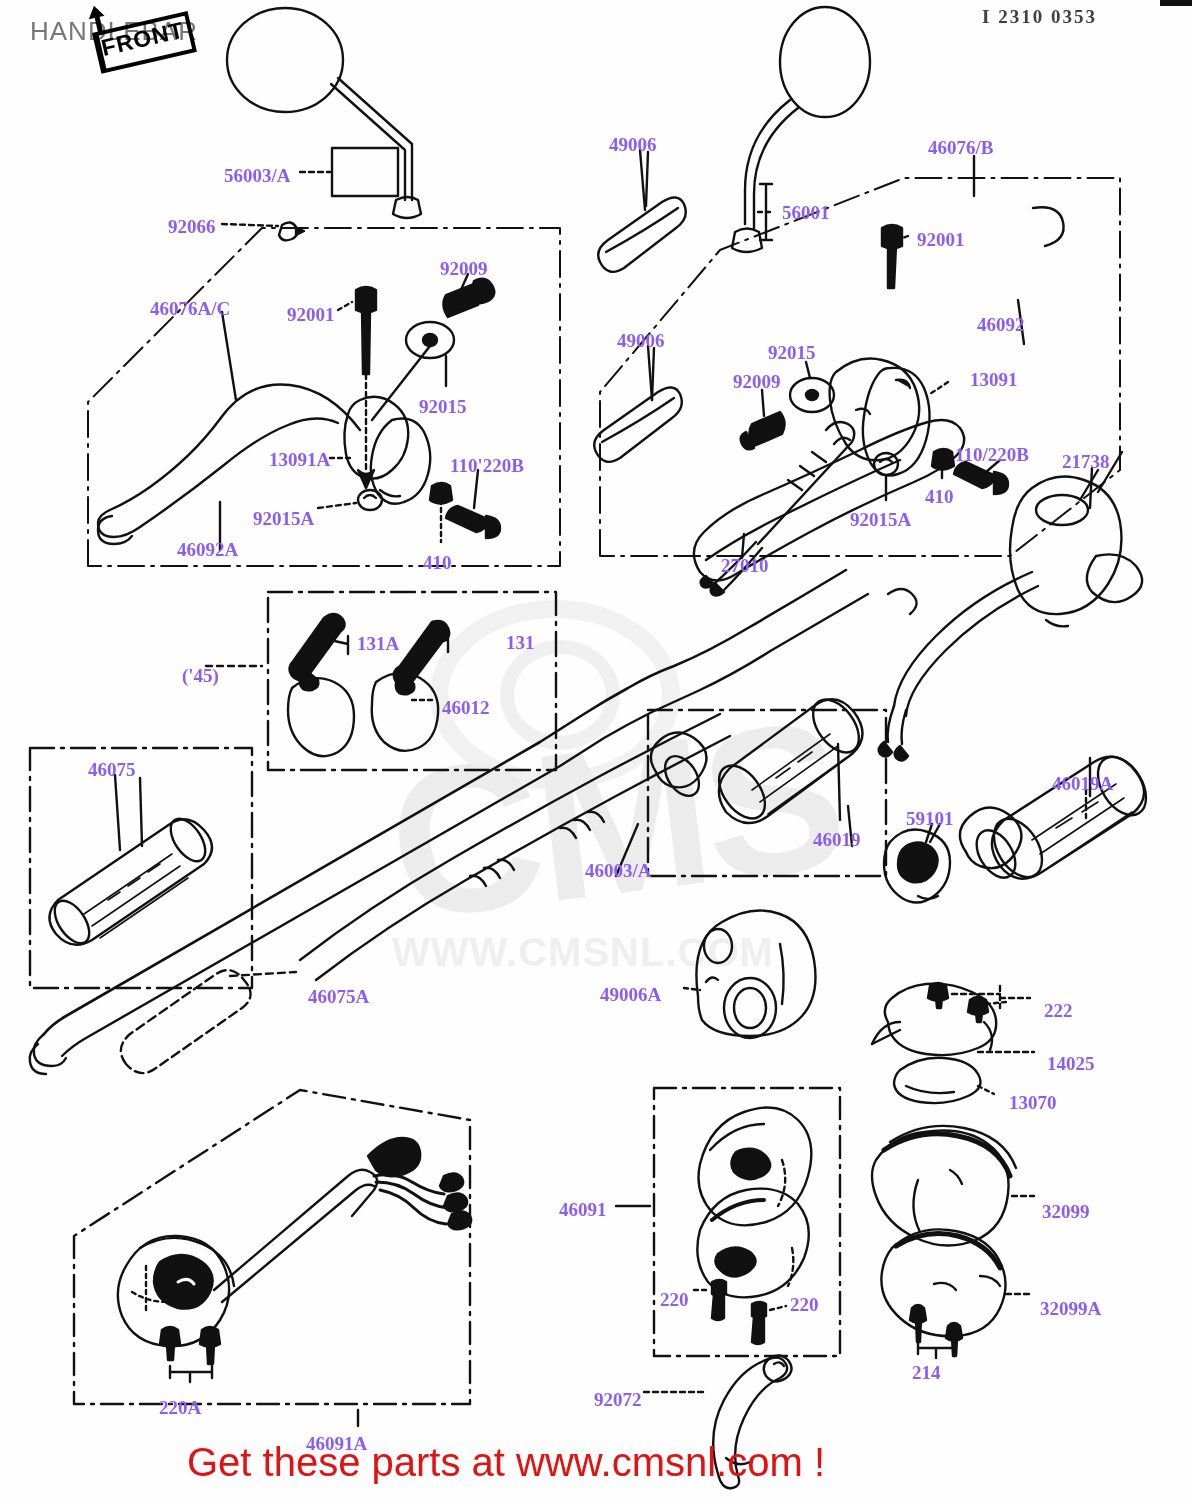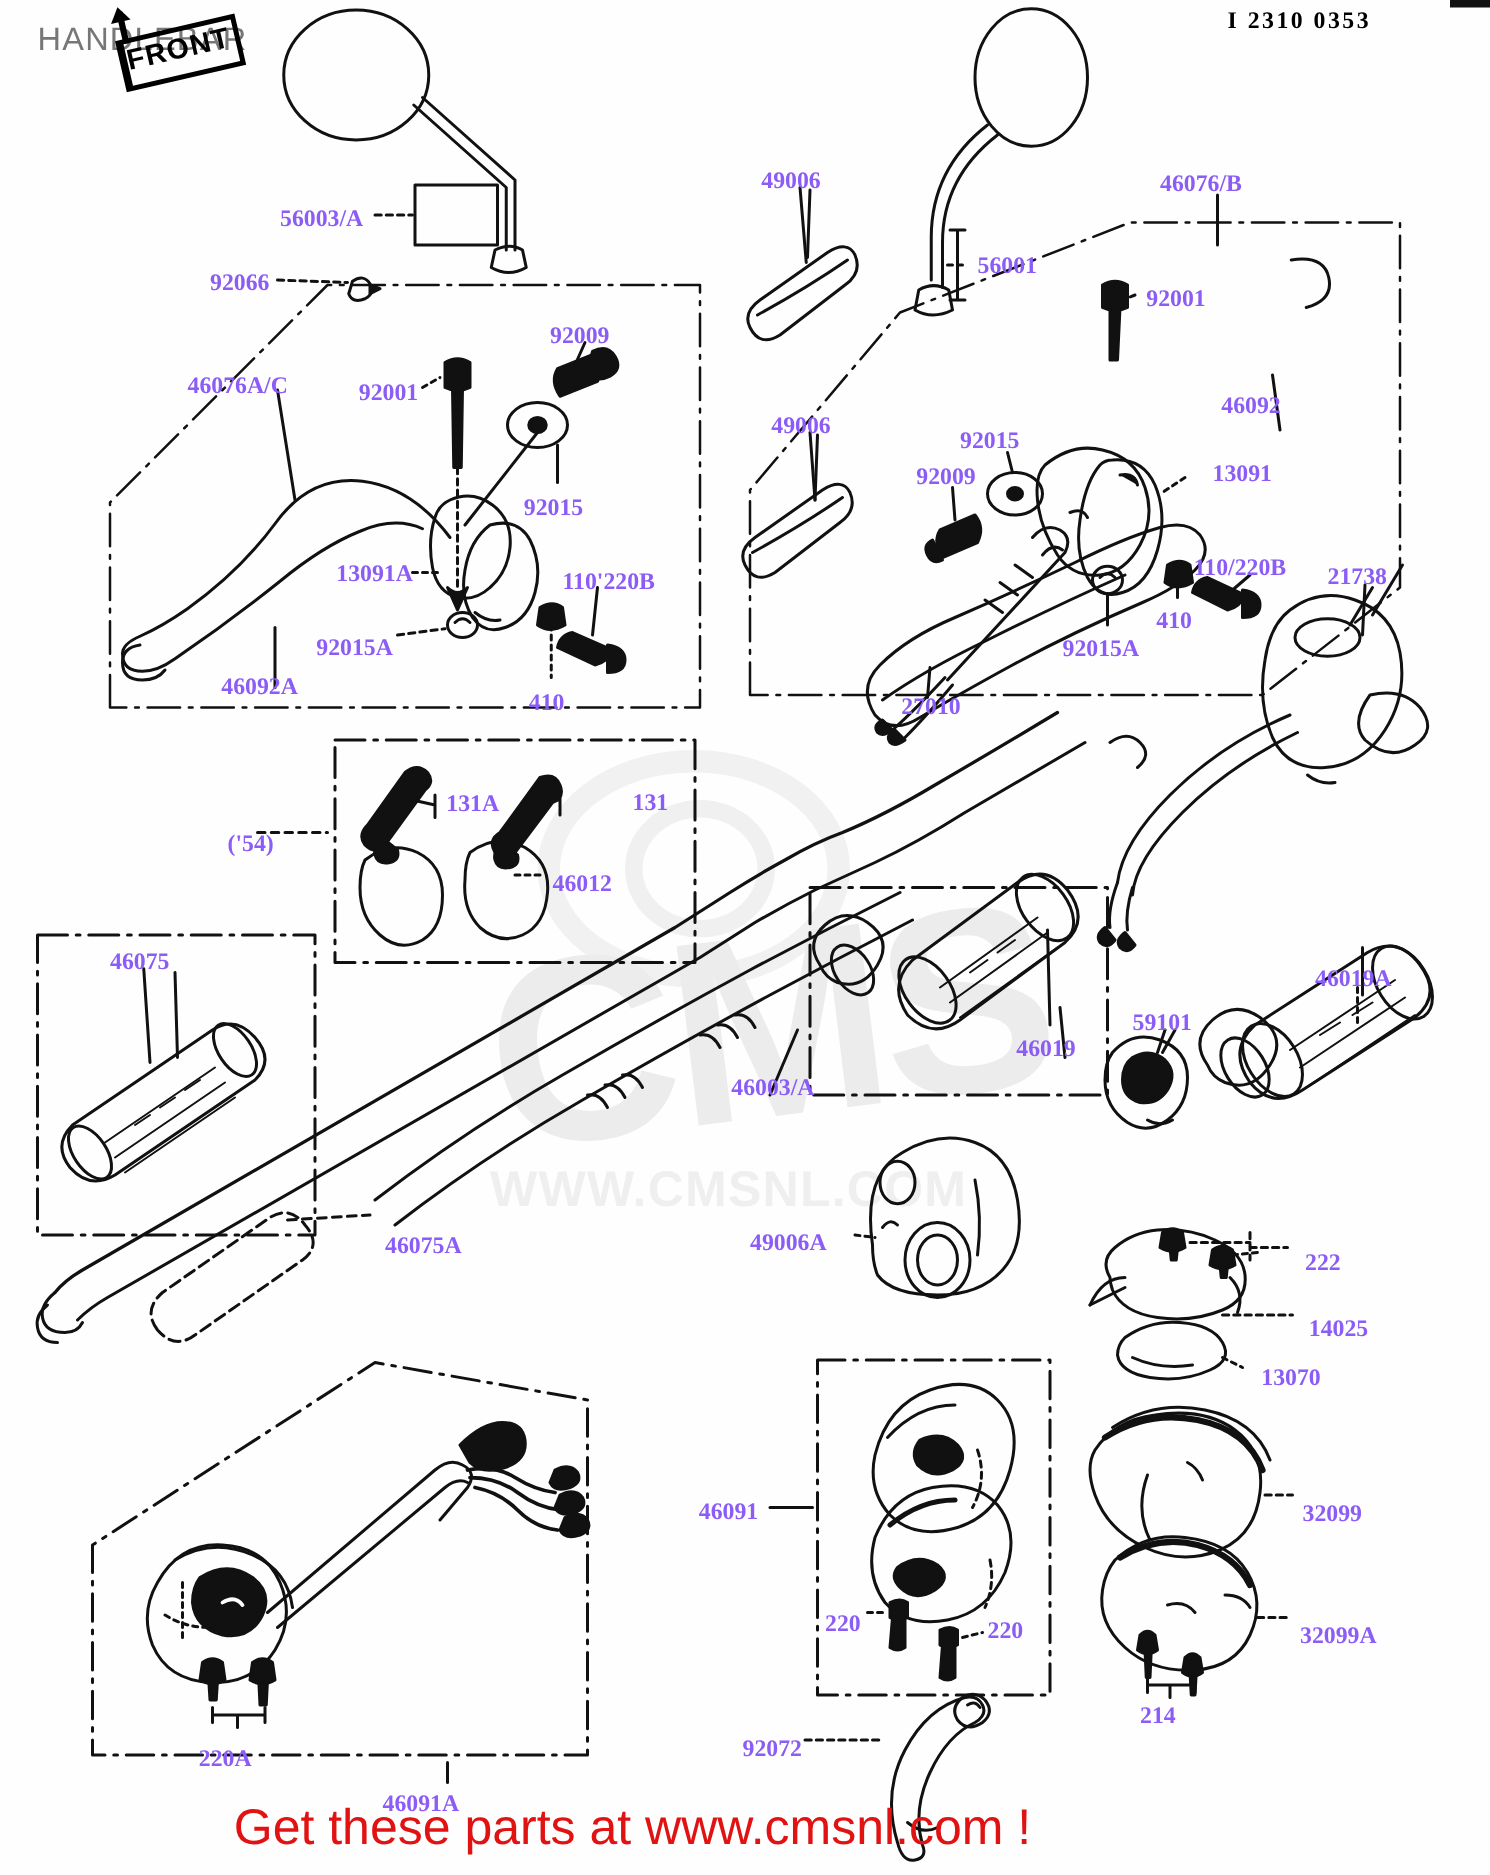--- a/index.html
+++ b/index.html
@@ -13,21 +13,21 @@
   }
   
   .page-title{
     position:absolute;left:30px;top:16px;
     font-size:26px;letter-spacing:1px;color:#777;
     font-family:"Liberation Sans", sans-serif;
     white-space:nowrap;
   }
   .diagram-id{
     position:absolute;left:982px;top:6px;
-    font-size:19px;color:#000000;letter-spacing:2px;
+    font-size:19px;color:#404040;letter-spacing:2px;
     font-family:"Liberation Serif", serif;font-weight:bold;
   }
   .front-stamp{
     position:absolute;left:96px;top:14px;
     width:92px;height:62px;
     color:#000;font-weight:bold;font-size:23px;
     font-family:"Liberation Sans", sans-serif;
     letter-spacing:1px;
     transform:rotate(-13deg);
   }
@@ -450,21 +450,21 @@
       <div class="lbl s19" style="left: 917px; top: 230px;">92001</div>
       <div class="lbl s19" style="left: 977px; top: 315px;">46092</div>
       <div class="lbl s19" style="left: 768px; top: 343px;">92015</div>
       <div class="lbl s19" style="left: 733px; top: 372px;">92009</div>
       <div class="lbl s19" style="left: 970px; top: 370px;">13091</div>
       <div class="lbl s19" style="left: 955px; top: 445px;">110/220B</div>
       <div class="lbl s19" style="left: 925px; top: 487px;">410</div>
       <div class="lbl s19" style="left: 850px; top: 510px;">92015A</div>
       <div class="lbl s19" style="left: 721px; top: 556px;">27010</div>
       <div class="lbl s19" style="left: 1062px; top: 452px;">21738</div>
-      <div class="lbl s19" style="left: 182px; top: 666px;">('54)</div>
+      <div class="lbl s19" style="left: 182px; top: 666px;">('45)</div>
       <div class="lbl s19" style="left: 357px; top: 634px;">131A</div>
       <div class="lbl s19" style="left: 506px; top: 633px;">131</div>
       <div class="lbl s19" style="left: 442px; top: 698px;">46012</div>
       <div class="lbl s19" style="left: 88px; top: 760px;">46075</div>
       <div class="lbl s19" style="left: 308px; top: 971px; margin-top: 16px;">46075A</div>
       <div class="lbl s19" style="left: 585px; top: 861px;">46003/A</div>
       <div class="lbl s19" style="left: 813px; top: 830px;">46019</div>
       <div class="lbl s19" style="left: 1052px; top: 774px;">46019A</div>
       <div class="lbl s19" style="left: 906px; top: 809px;">59101</div>
       <div class="lbl s19" style="left: 600px; top: 985px;">49006A</div>

